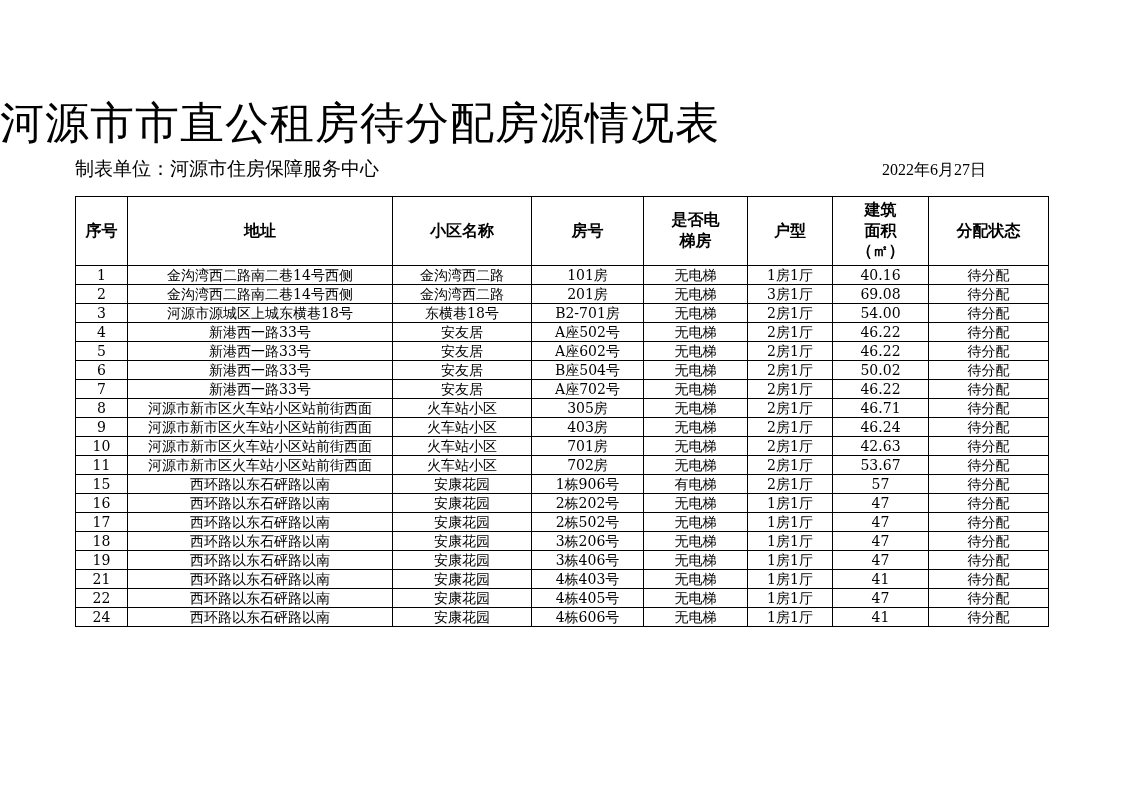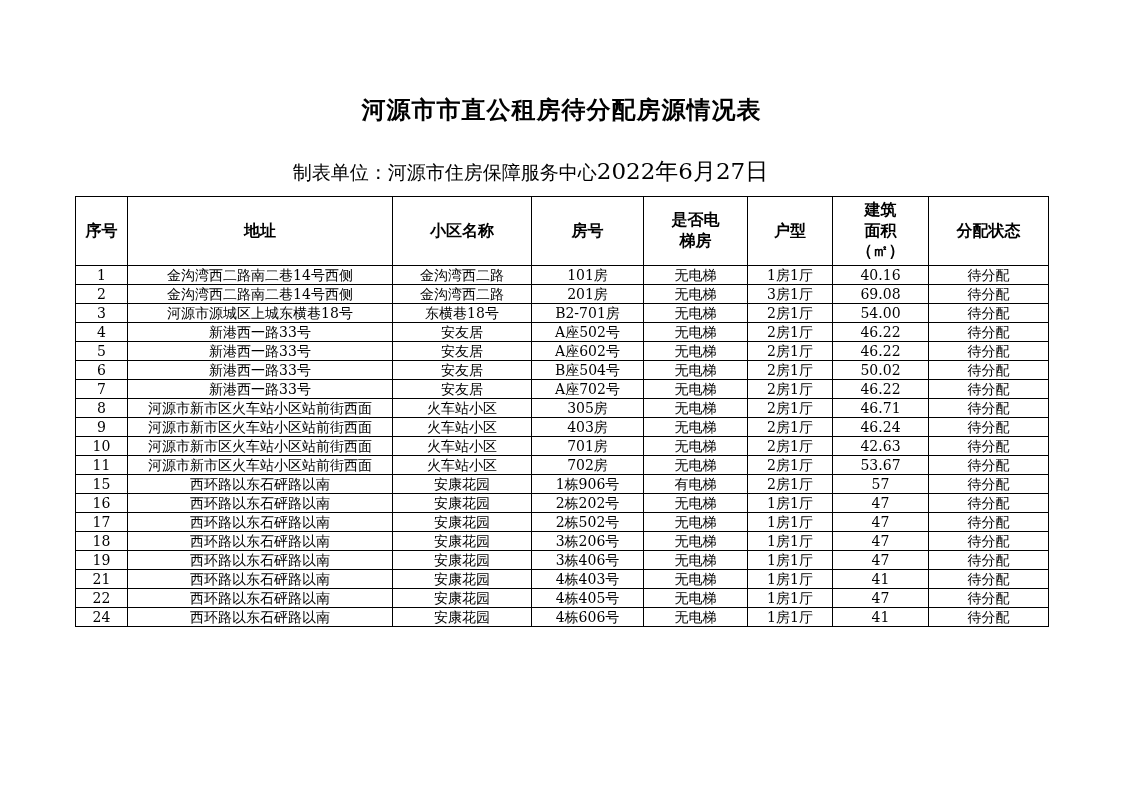--- a/index.html
+++ b/index.html
@@ -14,38 +14,38 @@
     width: 1123px;
     height: 794px;
     background: #ffffff;
     overflow: hidden;
   }
   .doc-title {
     position: absolute;
     top: 94px;
     left: 0;
     width: 100%;
-    text-align: center;
-    font-size: 24px;
-    font-weight: bold;
+    font-size: 44px;
+    font-weight: normal;
     letter-spacing: 1px;
   }
   .meta-row {
     position: absolute;
     top: 156px;
     left: 75px;
     width: 973px;
     display: flex;
-    justify-content: center;
+    justify-content: space-between;
     align-items: baseline;
     font-size: 19px;
   }
   .meta-row .report-date {
     padding-right: 62px;
-    font-size: 23px;
+    font-size: 16px;
+    font-family: Liberation Serif, serif;
   }
   table.housing {
     position: absolute;
     top: 196px;
     left: 75px;
     width: 973px;
     border-collapse: collapse;
     table-layout: fixed;
   }
   table.housing th,

